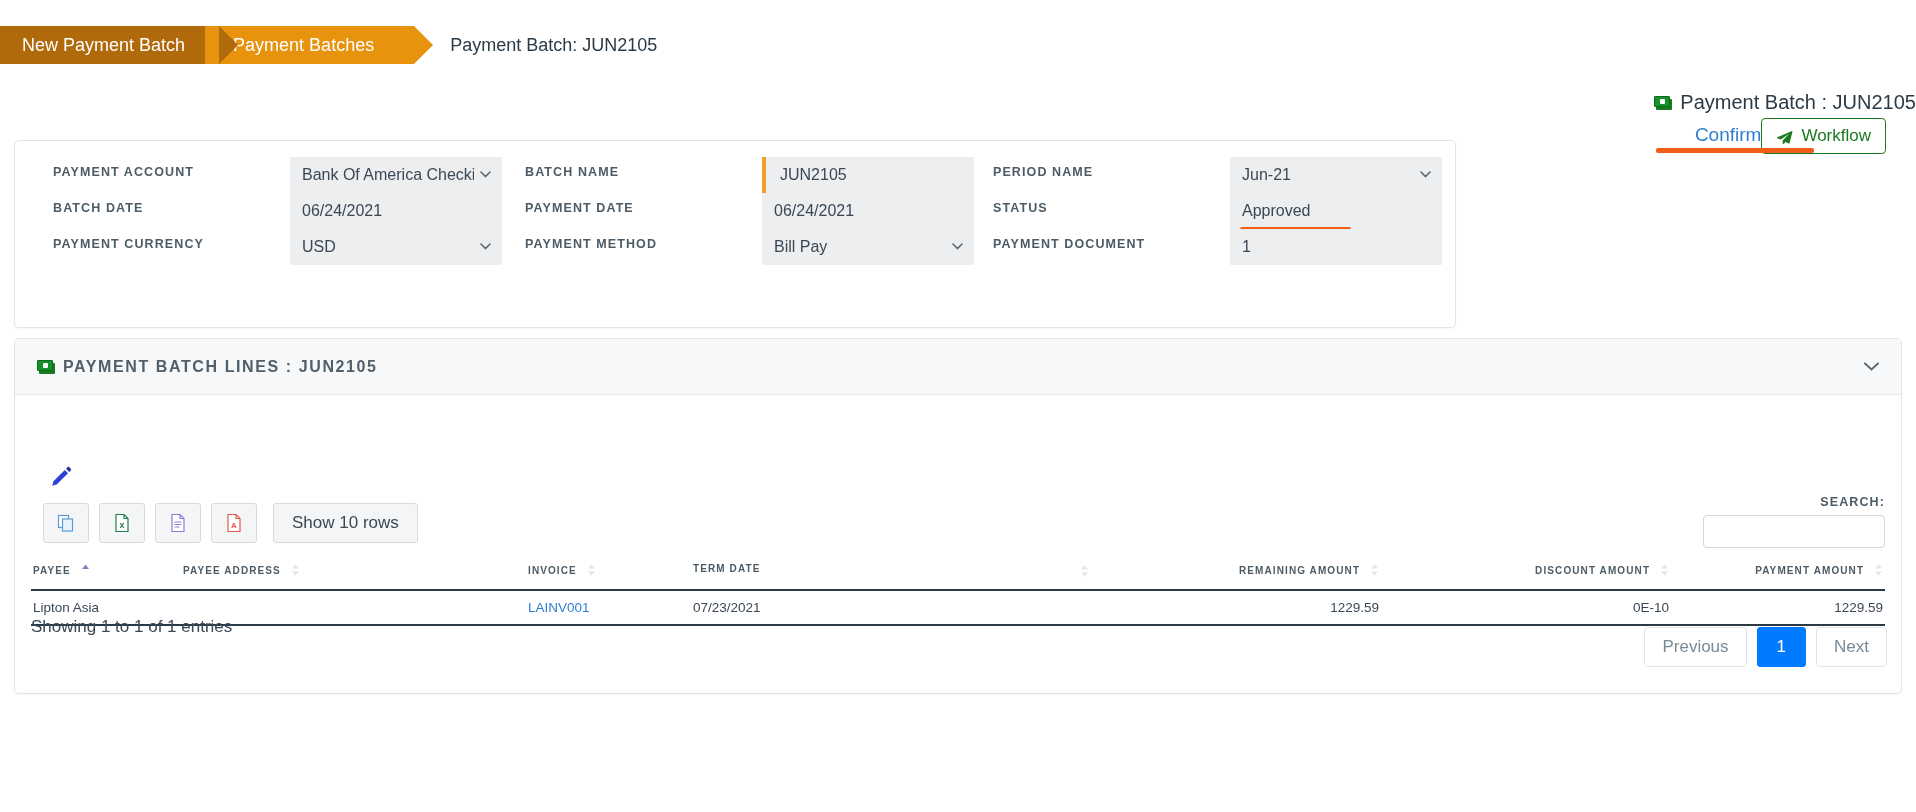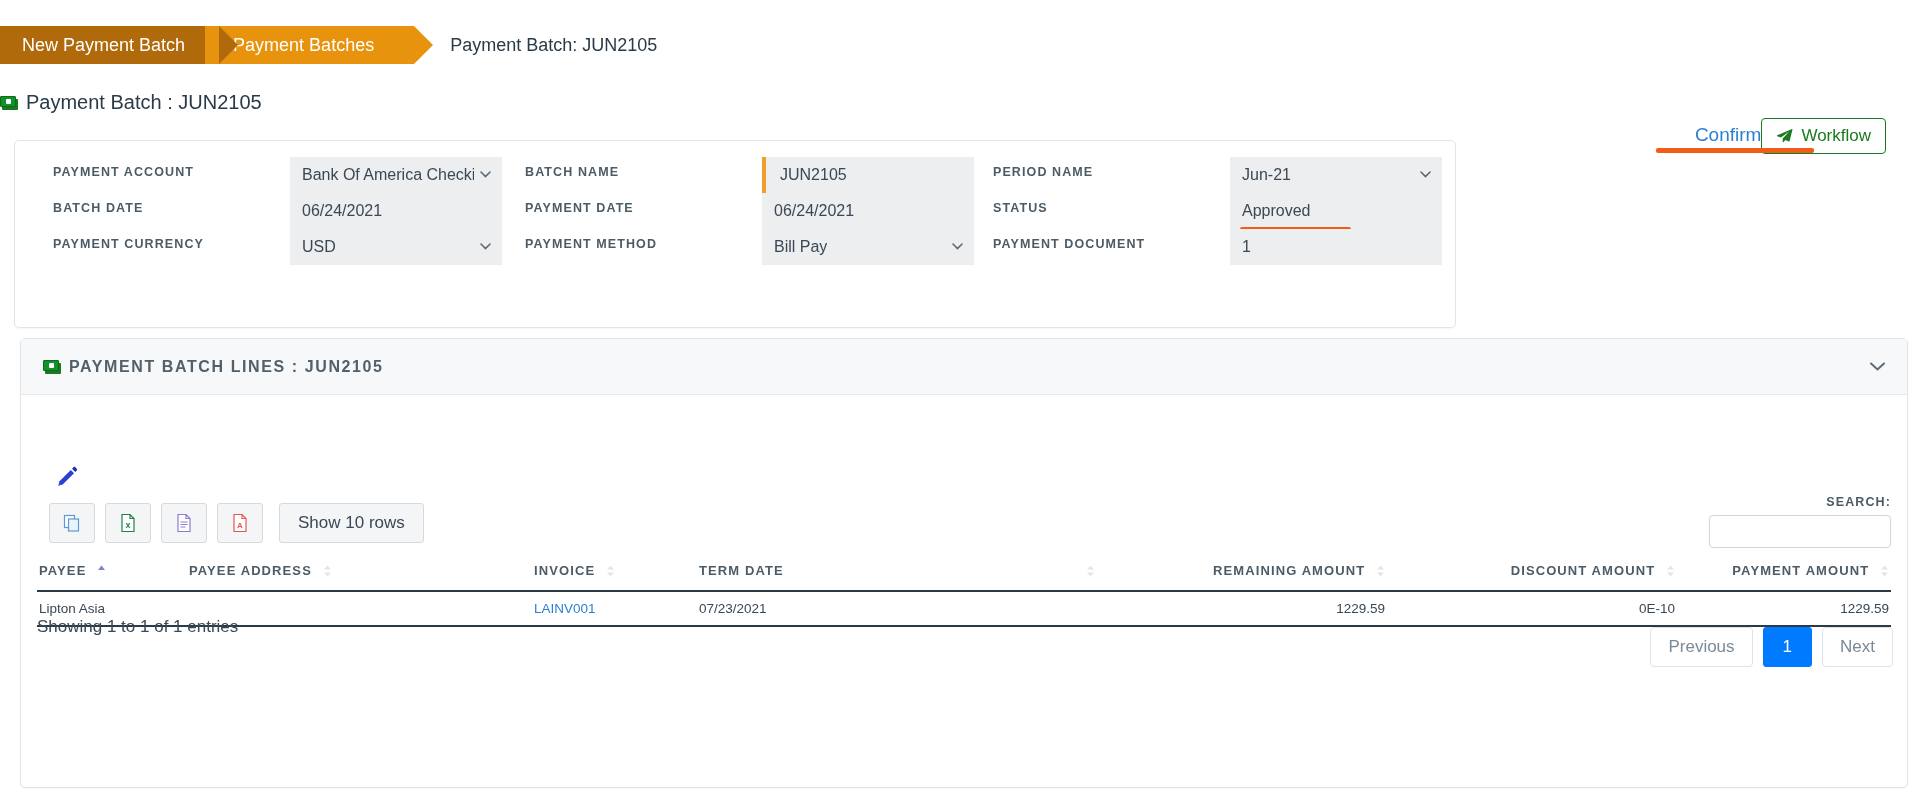--- a/index.html
+++ b/index.html
@@ -46,42 +46,42 @@
   }
   .crumb-plain {
     display:flex; align-items:center;
     color:#2b3a47; font-size:18px;
     padding-left: 36px; white-space: nowrap;
   }
 
   
   .page-title {
     position: absolute; top: 90px; left: 0; right: 0;
-    text-align: left;
+    text-align: right;
     font-size: 20px; color:#2b3a47;
   }
   .page-title .ttl-txt { vertical-align: middle; }
 
   
   .money-icon { display:inline-block; position:relative; width:18px; height:14px; vertical-align:middle; margin-right:8px; }
   .money-icon .b1 { position:absolute; left:2px; top:3px; width:16px; height:11px; background:#1a7a1f; border-radius:1px; }
   .money-icon .b2 { position:absolute; left:0; top:0; width:16px; height:11px; background:#15912a; border:1px solid #0e6b1d; border-radius:1px; }
   .money-icon .b3 { position:absolute; left:6px; top:3px; width:5px; height:5px; background:#ffffff; border-radius:1px; }
 
   
   .actions {
     position:absolute; right: 30px; top: 118px;
     display:flex; align-items:center; 
   }
   .confirm-link {
     color:#2f7fd1; font-size:19px; cursor:pointer;
     padding-bottom:2px;
   }
   .workflow-btn {
-    display:flex; align-items:center; gap:8px;
+    display:flex; align-items:flex-end; gap:8px;
     border:1px solid #1a7a1f; color:#1a7a1f;
     background:#fff; border-radius:4px;
     padding: 7px 14px; font-size:17px; cursor:pointer;
   }
   .plane { width:17px; height:16px; display:block; }
   .confirm-underline {
     position:absolute; right:102px; top:148px;
     width:158px; height:5px; background:#f25c19; border-radius:2px;
   }
 
@@ -100,21 +100,21 @@
     height: 56px;
   }
   .panel-head .ph-title {
     font-size:16px; font-weight:bold; letter-spacing:1.6px; color:#51606b;
   }
   .chev {
     margin-left:auto; width:15px; height:9px; display:block;
   }
 
   #panel-ap { left: 14px; top: 140px; width: 1442px; height: 188px; }
-  #panel-lines { left: 20px; top: 338px; width: 1888px; height: 450px; }
+  #panel-lines { left: 14px; top: 338px; width: 1888px; height: 356px; }
 
   
   .form-body { padding: 22px 0 0 0; position:relative; height:132px; }
   .fcol { position:absolute; top:16px; }
   .fcol-1 { left: 38px; }
   .fcol-2 { left: 510px; }
   .fcol-3 { left: 978px; }
   .frow { position:relative; height:36px; margin-bottom:0; }
   .flabel {
     position:absolute; left:0; top:8px;
@@ -159,21 +159,21 @@
   .search-lbl { font-size:12.5px; font-weight:bold; letter-spacing:1.1px; color:#4c5b66; display:block; margin-bottom:6px; }
   .search-inp {
     width:182px; height:33px; border:1px solid #cfd6dd; border-radius:4px;
     background:#fff; outline:none; padding:0 8px; font-size:15px;
     font-family:"Liberation Sans", sans-serif;
   }
 
   
   table.dt { position:absolute; left:16px; top:158px; width:1854px; border-collapse:collapse; }
   table.dt thead th {
-    font-size:13px; font-weight:bold; letter-spacing:1.1px; color:#4c5b66;
+    font-size:10px; font-weight:bold; letter-spacing:1.1px; color:#4c5b66;
     padding: 10px 2px 12px 2px; text-align:left; white-space:nowrap;
     border-bottom: 2px solid #2b3a47;
     position:relative;
   }
   table.dt thead th.num { text-align:right; }
   .sorticon { display:inline-block; width:9px; height:12px; margin-left:6px; vertical-align:-2px; }
   table.dt tbody td {
     font-size:13.5px; color:#3b4855; padding: 9px 2px;
     border-bottom:2px solid #2b3a47; white-space:nowrap;
   }

